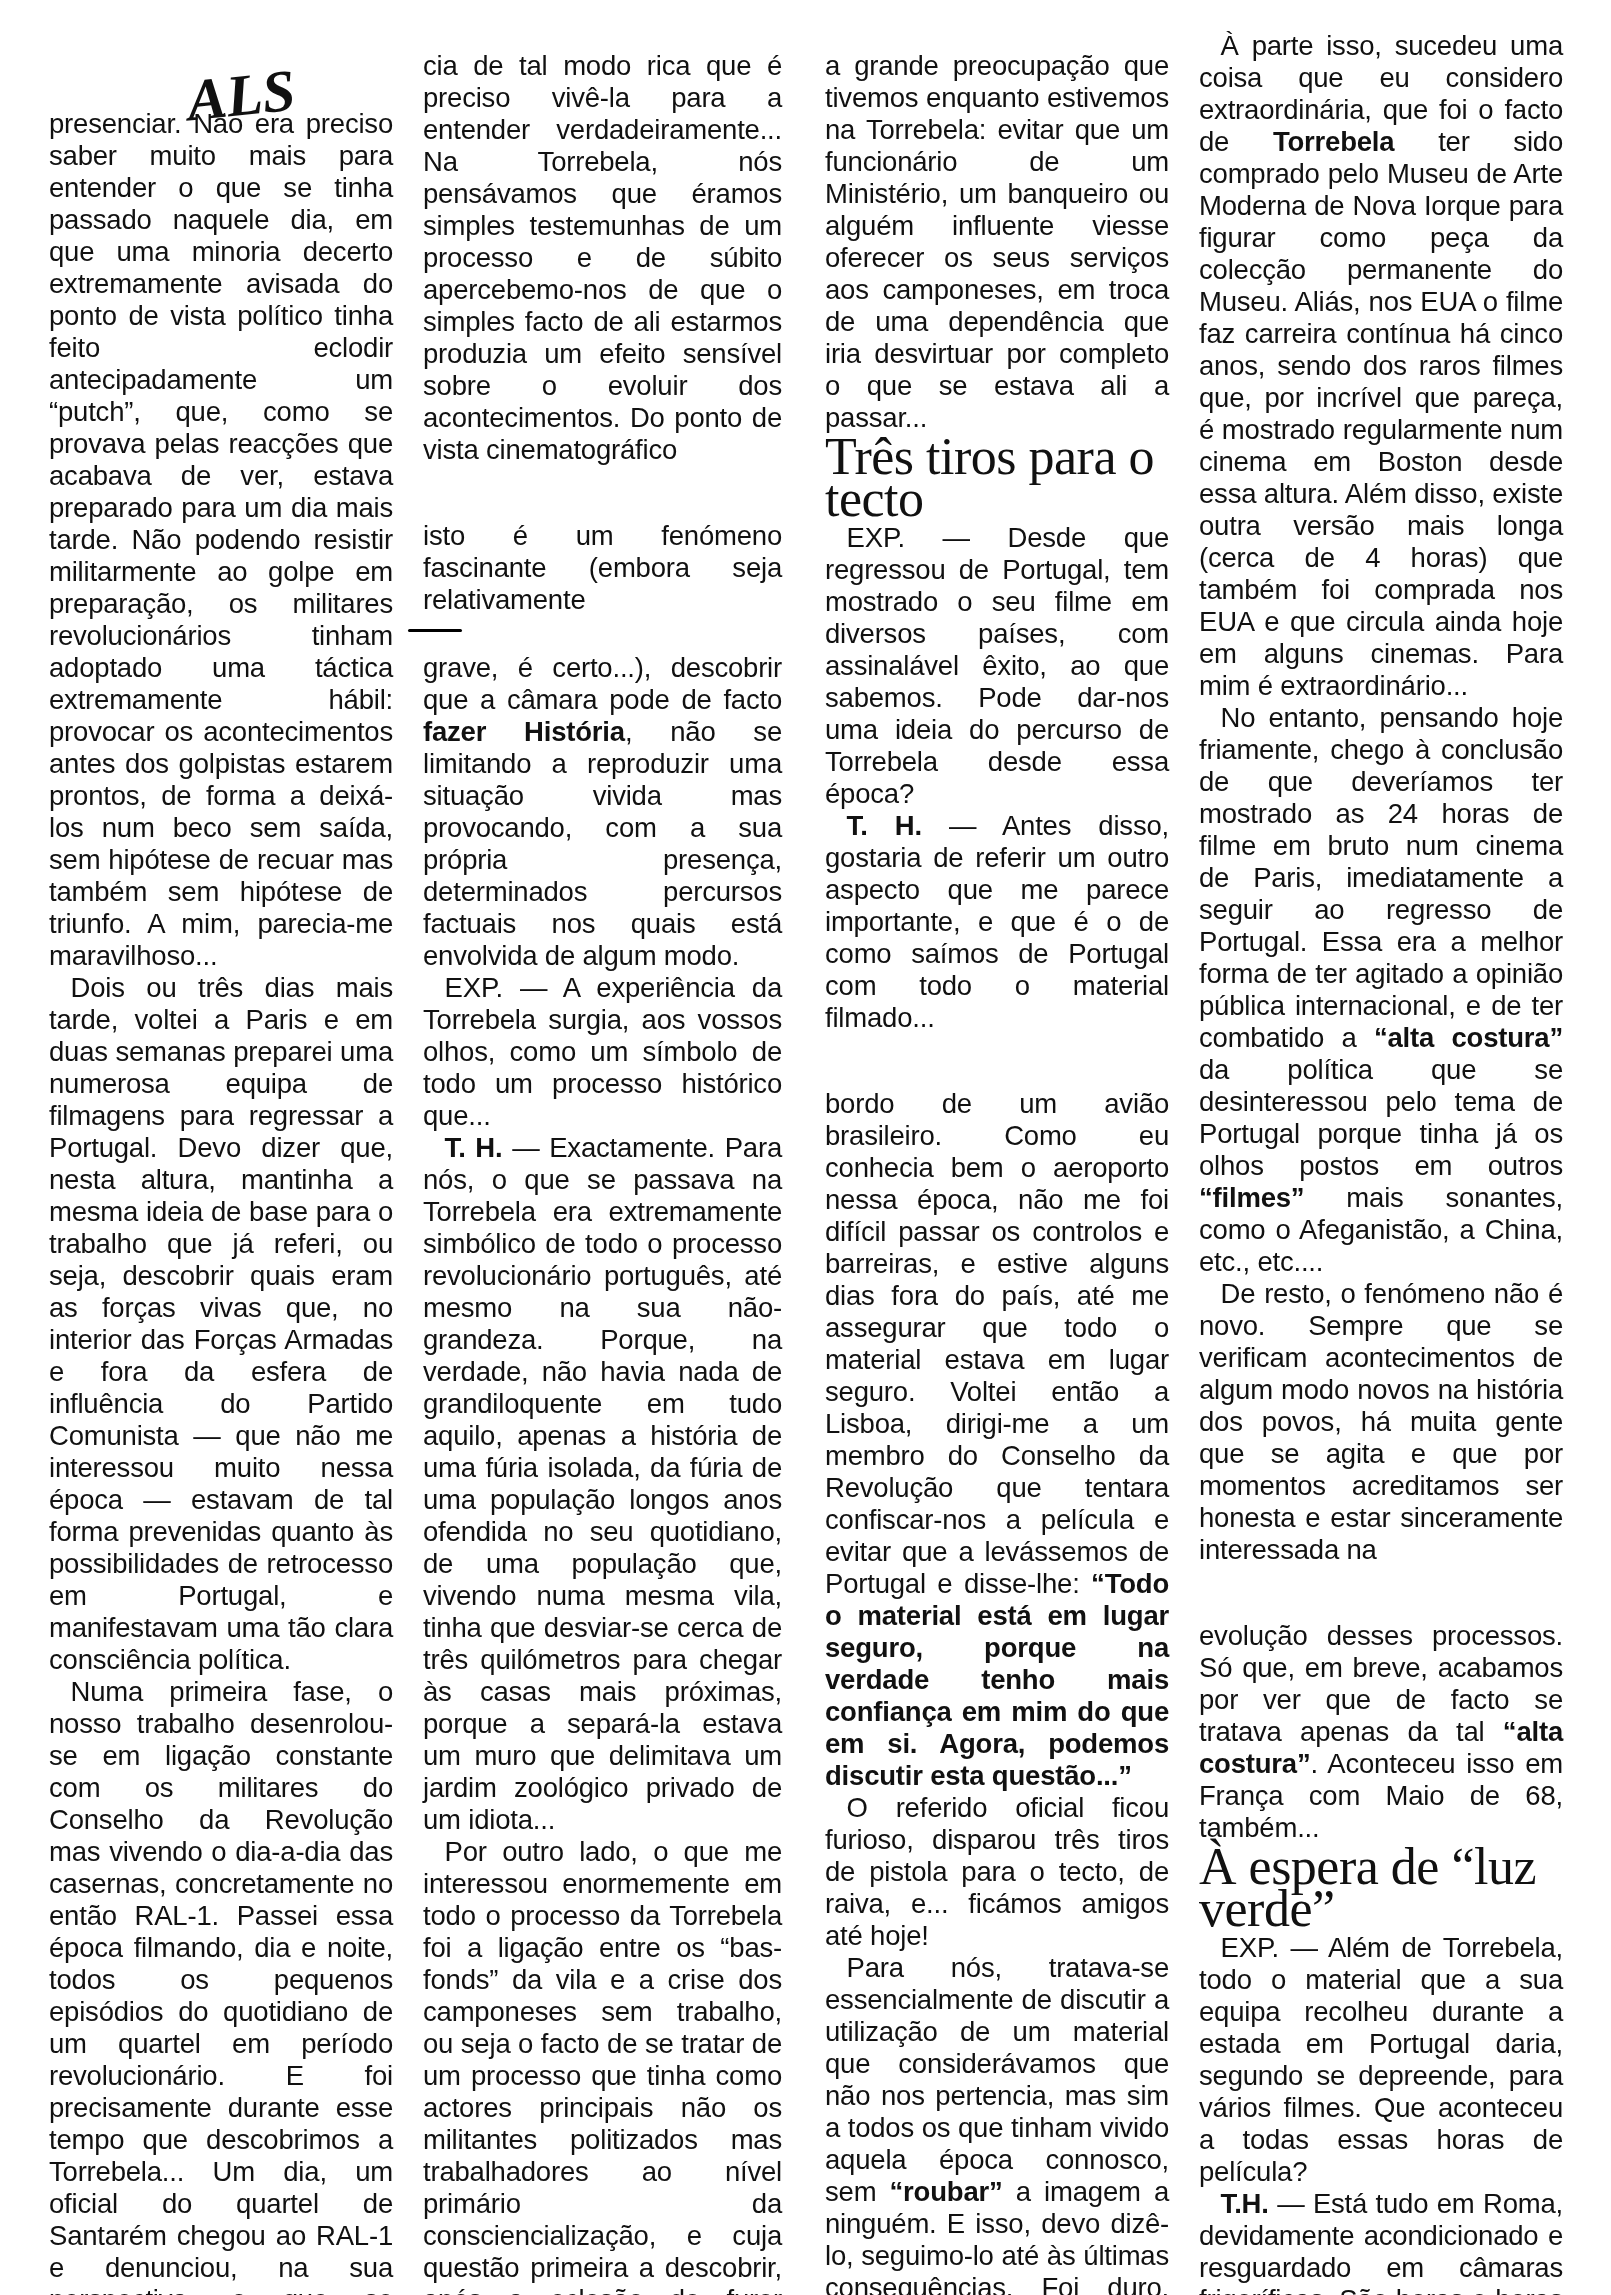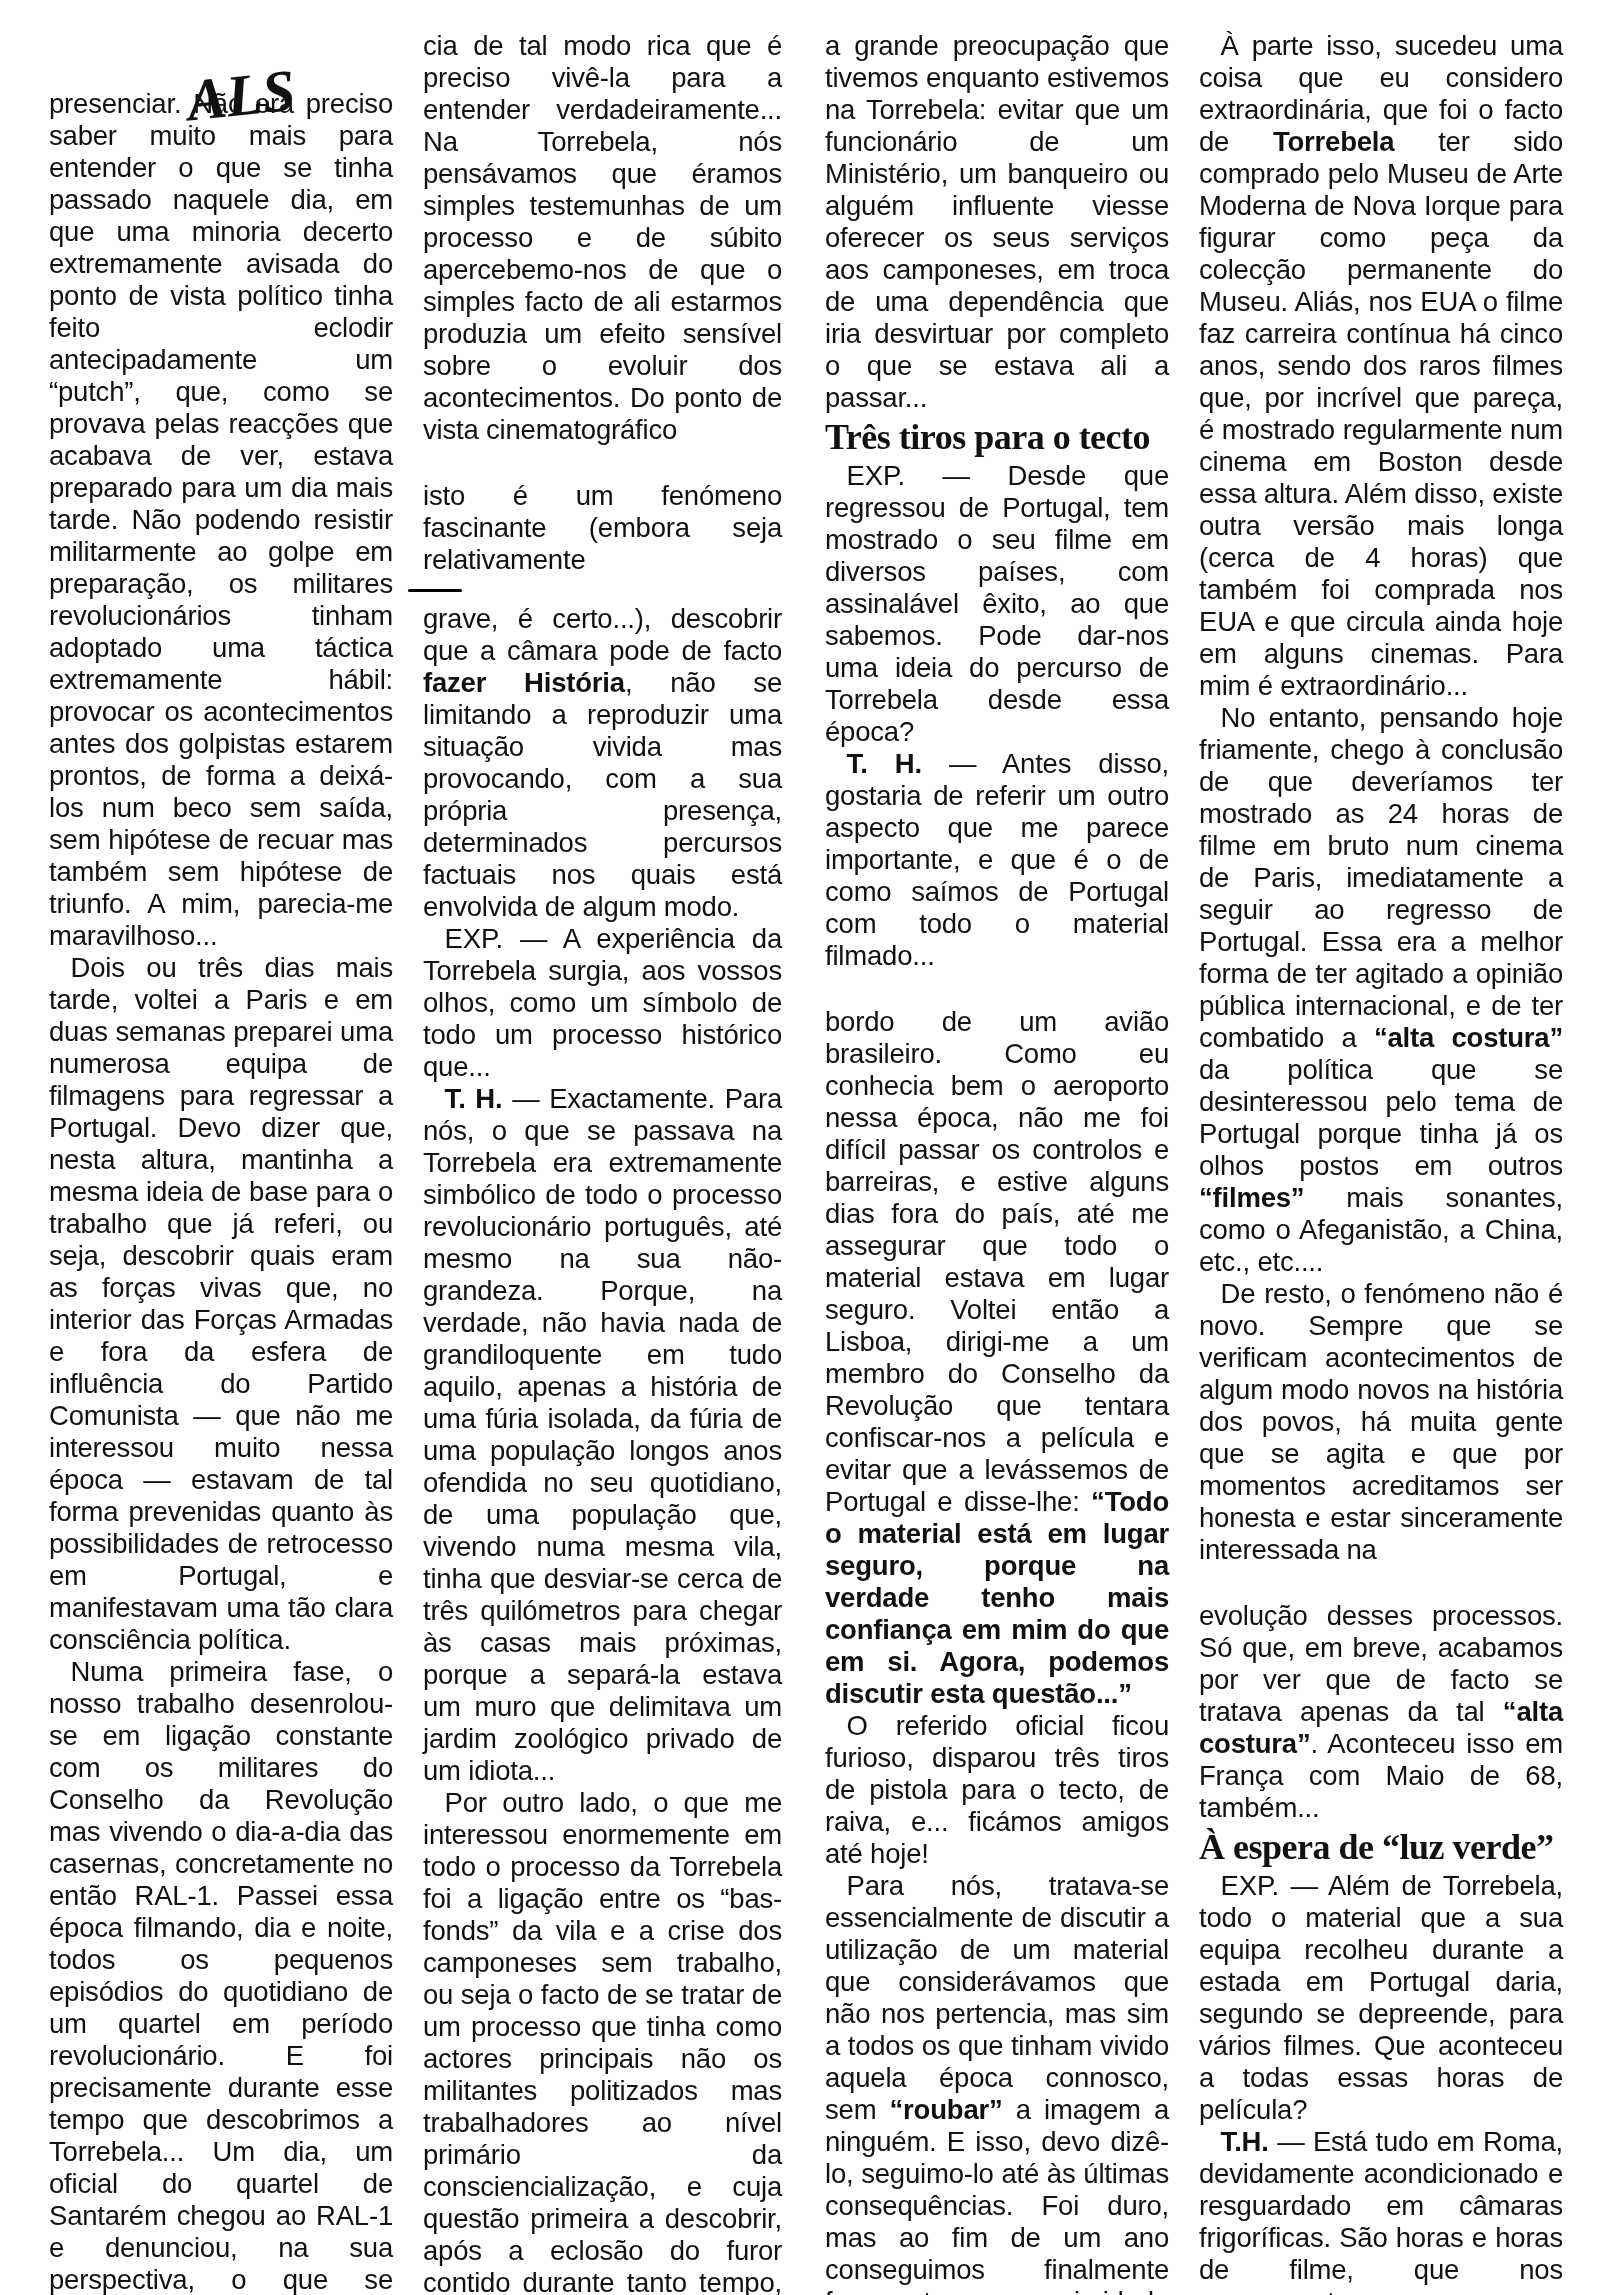--- a/index.html
+++ b/index.html
@@ -1,23 +1,23 @@
 <!DOCTYPE html>
 <html style="font-size:7.9px"><head>
 <meta charset="utf-8">
 <style>
   html,body{margin:0;padding:0;background:#fff;}
   body{width:1612px;height:2295px;position:relative;overflow:hidden;color:#111;
        font-family:"Liberation Serif","DejaVu Serif",serif;}
   .col{position:absolute;top:0;}
   .col p{margin:0;font-size:27.5px;line-height:32px;text-align:justify;text-indent:21.6px;
          font-family:"Liberation Sans Narrow","Liberation Sans",sans-serif;letter-spacing:-0.2px;}
-  .col p.noindent{text-indent:0;}
+  .col p.noindent{text-indent:0;margin-top:20px;}
   .col p.q{font-weight:normal;}
-  .col h2{margin:2.9px 0 2px 0;font-size:36px;line-height:42px;font-weight:bold;
+  .col h2{margin:2.9px 0 2px 0;font-size:52px;line-height:42px;font-weight:normal;
           font-family:"Liberation Serif",serif;letter-spacing:-0.5px;}
   .col .gap{height:34px;}
   .col .rule{height:2.9px;width:54px;background:#000;margin:13.8px 0 10.8px -14.7px;border-radius:2px;}
   b{font-weight:bold;}
   .scribble{position:absolute;left:187px;top:61px;font-size:59px;font-weight:bold;
             font-style:italic;font-family:"Liberation Serif",serif;transform:rotate(-6deg);}
 </style>
 </head>
 <body>
 

